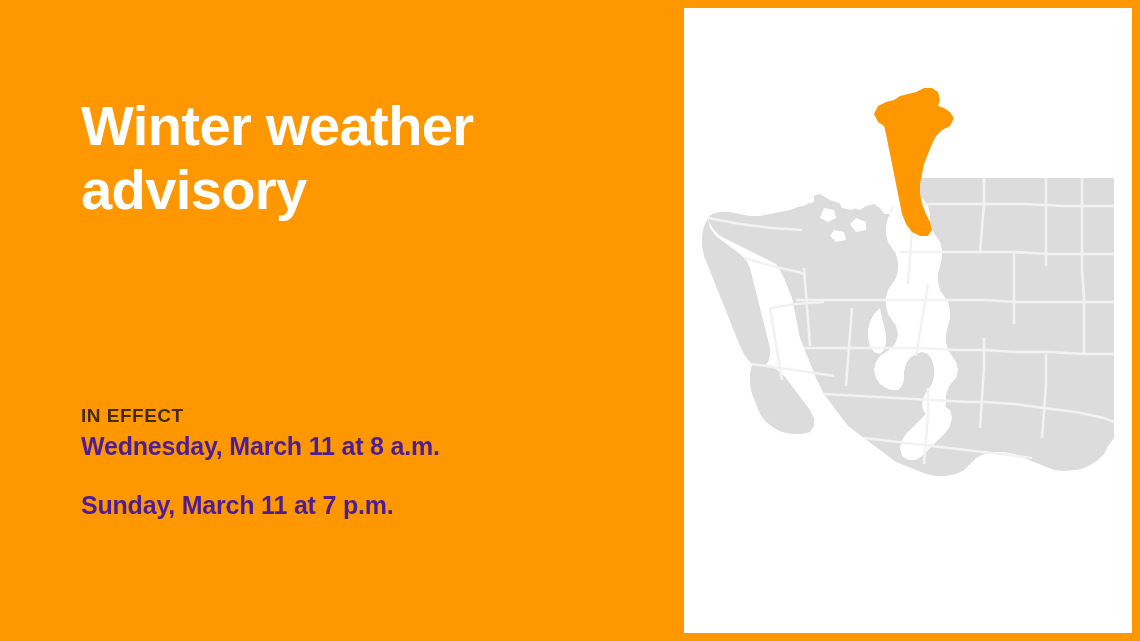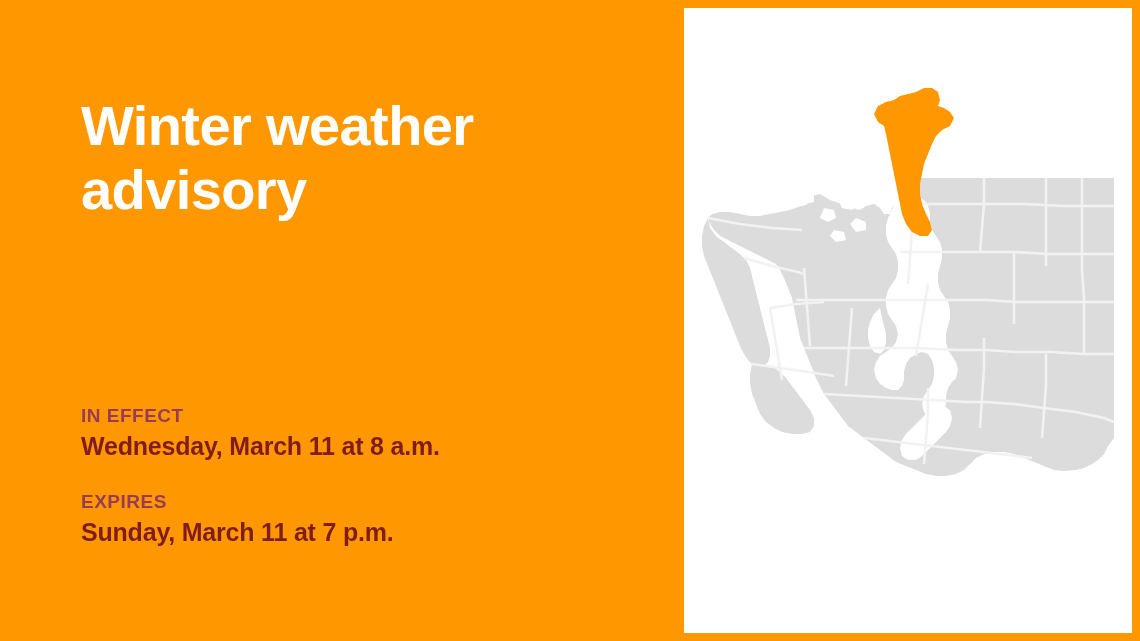--- a/index.html
+++ b/index.html
@@ -48,31 +48,31 @@
     width: 560px;
   }
   .timing-group {
     margin: 0 0 30px 0;
   }
   .timing-group:last-child {
     margin-bottom: 0;
   }
   .timing-label {
     display: block;
-    color: #701a75;
+    color: #000000;
     opacity: 0.72;
     font-size: 19px;
     font-weight: bold;
     letter-spacing: 0.5px;
     line-height: 1.15;
   }
   .timing-value {
     display: block;
     margin-top: 5px;
-    color: #7f1d1d;
+    color: #4c1d95;
     font-size: 25px;
     font-weight: bold;
     line-height: 1.18;
     letter-spacing: -0.2px;
   }
 
   
   #map-panel {
     position: absolute;
     left: 684px;
@@ -100,21 +100,20 @@
     <h1 id="alert-title">Winter weather advisory</h1>
 
     <div id="timing-block">
 
       <div class="timing-group">
         <span class="timing-label">IN EFFECT</span>
         <span class="timing-value">Wednesday, March 11 at 8 a.m.</span>
       </div>
 
       <div class="timing-group">
-        <span class="timing-label">EXPIRES</span>
         <span class="timing-value">Sunday, March 11 at 7 p.m.</span>
       </div>
 
     </div>
   </div>
 
   <div id="map-panel">
 
     <svg id="state-map" viewBox="0 0 448 625" xmlns="http://www.w3.org/2000/svg">
 

